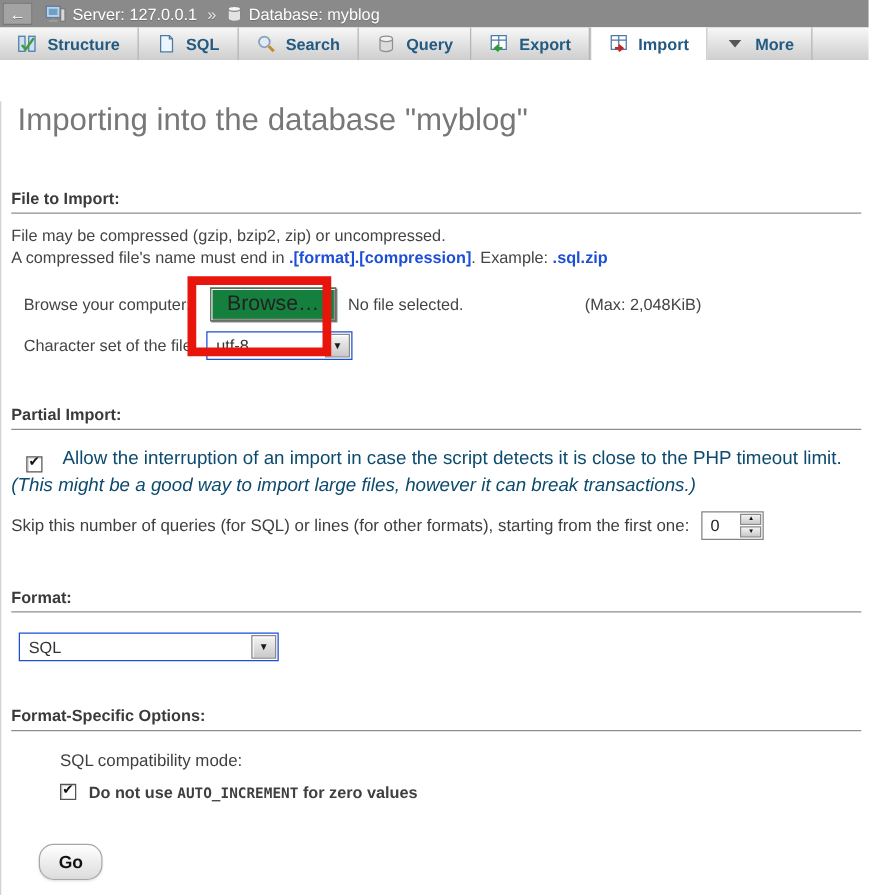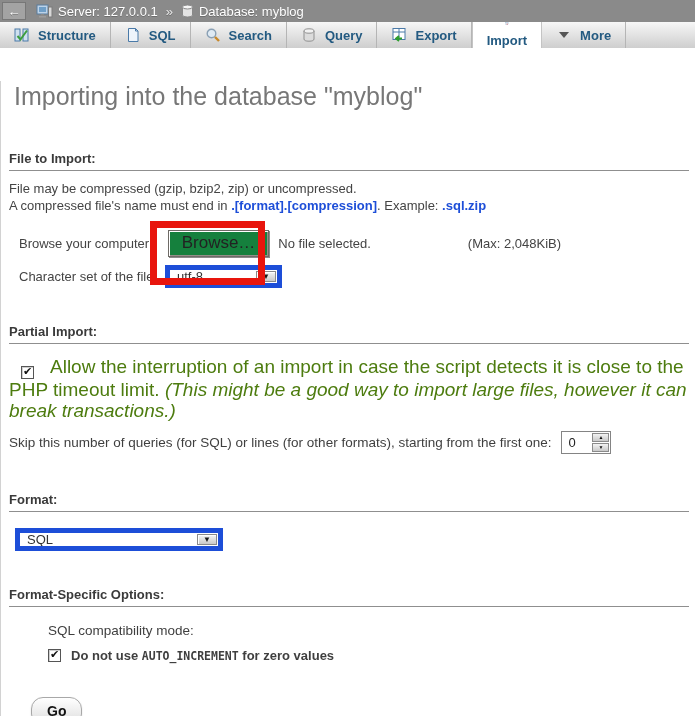--- a/index.html
+++ b/index.html
@@ -8,21 +8,21 @@
   
   .topbar { height:22px; background:#8a8a8a; display:flex; align-items:center; color:#fff; font-size:13px; text-shadow:0 1px 0 #6e6e6e; }
   .back-btn { width:24px; height:18px; margin-left:2px; background:#a3a3a3; border:1px solid #777; display:flex; align-items:center; justify-content:center; color:#fff; font-size:13px; line-height:1; }
   .crumb { display:flex; align-items:center; gap:5px; margin-left:10px;text-align:center; }
   .crumb .sep { color:#e6e6e6; margin:0 3px; }
   .icon-svg { display:inline-block; vertical-align:middle; }
 
   
   .tabbar { height:26px; background:linear-gradient(#f7f7f7,#cecece); display:flex; align-items:stretch; }
   .tab { display:flex; align-items:center; gap:8px; padding:0 14px; font-size:13px; font-weight:bold; color:#235a81; border-right:1px solid #b5b5b5; cursor:pointer; }
-  .tab.active { background:#fff; border-right:1px solid #c4c4c4; border-left:1px solid #c4c4c4;flex-direction:column; }
+  .tab.active { background:#fff; border-right:1px solid #c4c4c4; border-left:1px solid #c4c4c4; }
   .tab .tab-icon { width:16px; height:16px; }
   .tabbar .filler { flex:1; }
 
   
   .content { background:#fff; border-left:1px solid #d2d2d2; min-height:656px; position:relative; }
   h1.page-title { margin:33px 0 0 13px; font-size:25px; font-weight:400; color:#777; line-height:30px; }
 
   .sect-h { font-size:13px; font-weight:bold; color:#3a3a3a; margin:40px 6px 0 8px; padding-bottom:4px; border-bottom:1px solid #8f8f8f; }
   .sect-h.partial { margin-top:36px; }
   .sect-h.format { margin-top:38px; }
@@ -33,30 +33,30 @@
 
   .row { display:flex; align-items:center; font-size:13px; color:#444; }
   .browse-row { margin:18px 0 0 18px; height:23px; }
   .browse-row .nofile { margin-left:9px; }
   .browse-row .maxsize { margin-left:97px; }
   .btn-browse { margin-left:15px; background:#15803d; border:1px solid #6e6a66; box-shadow:inset 1px 1px 0 #ffffff, inset -1px -1px 0 #938f89, 1px 1px 0 #8a8a8a; padding:2px 13px 3px 13px; font-size:17px; color:#222; font-family:inherit; cursor:pointer; }
 
   .charset-row { margin:10px 0 0 18px; height:23px; }
 
   
-  .selectbox { display:inline-flex; align-items:stretch; background:#fff; border:5px solid #1d4ed8; height:23px; }
+  .selectbox { display:inline-flex; align-items:stretch; background:#fff; border:1px solid #1d4ed8; height:23px; }
   .selectbox .sel-val { flex:1; display:flex; align-items:center; padding:0 7px; font-size:13px; color:#333; overflow:hidden; white-space:nowrap; }
   .selectbox .sel-arrow { width:20px; margin:1px 1px 1px 2px; background:linear-gradient(#f5f5f5,#c9c9c9); border:1px solid #8a8a8a; box-shadow:inset 1px 1px 0 #fff; display:flex; align-items:center; justify-content:center; cursor:pointer; }
   .selectbox .sel-arrow::after { content:"▼"; font-size:8px; color:#1a1a1a; }
 
   
   .checkbox { width:13px; height:13px; background:#fff; border:1px solid #555; box-shadow:inset 1px 1px 0 #cfcfcf; display:inline-flex; align-items:center; justify-content:center; flex:0 0 13px; cursor:pointer; }
   .checkbox[data-checked="true"]::after { content:"✔"; font-size:11px; color:#111; line-height:1; margin-top:-1px; }
 
-  .allow-para { margin:12px 8px 0 8px; font-size:19px; line-height:21px; color:#4d7c0f; }
+  .allow-para { margin:12px 8px 0 8px; font-size:15px; line-height:21px; color:#0c4a6e; }
   .allow-para .checkbox { vertical-align:-2px; margin:0 16px 0 12px; }
   .allow-para .em { font-style:italic; }
 
   .skip-row { margin:10px 0 0 8px; font-size:13.5px; color:#3f3f3f; }
   .spinbox { display:inline-flex; align-items:stretch; border:1px solid #848484; background:#fff; height:23px; width:50px; margin-left:10px; }
   .spinbox .spin-val { flex:1; display:flex; align-items:center; padding-left:6px; font-size:13px; color:#222; }
   .spinbox .spinners { width:17px; margin:1px; display:flex; flex-direction:column; }
   .spinbox .spin-up, .spinbox .spin-down { flex:1; background:linear-gradient(#f3f3f3,#c9c9c9); border:1px solid #8a8a8a; display:flex; align-items:center; justify-content:center; font-size:5px; color:#111; cursor:pointer; }
   .spinbox .spin-down { margin-top:1px; }
 

